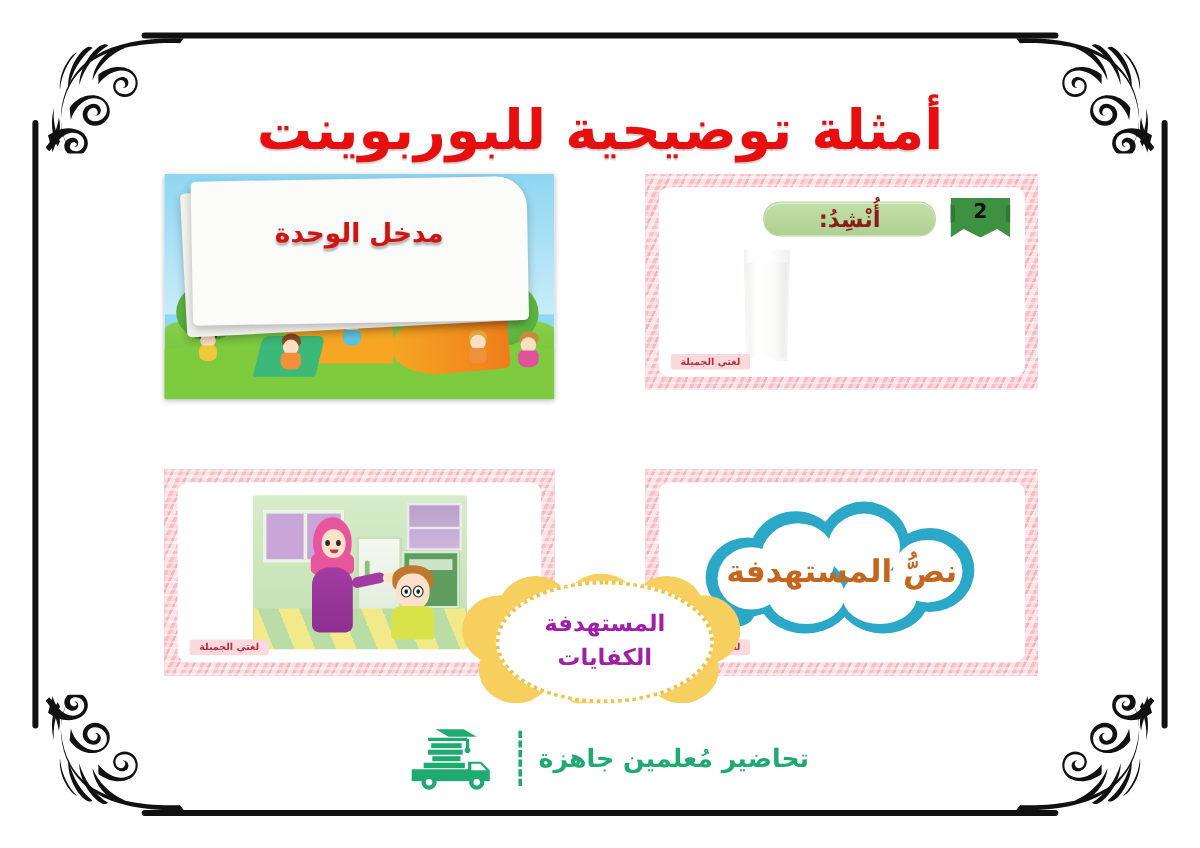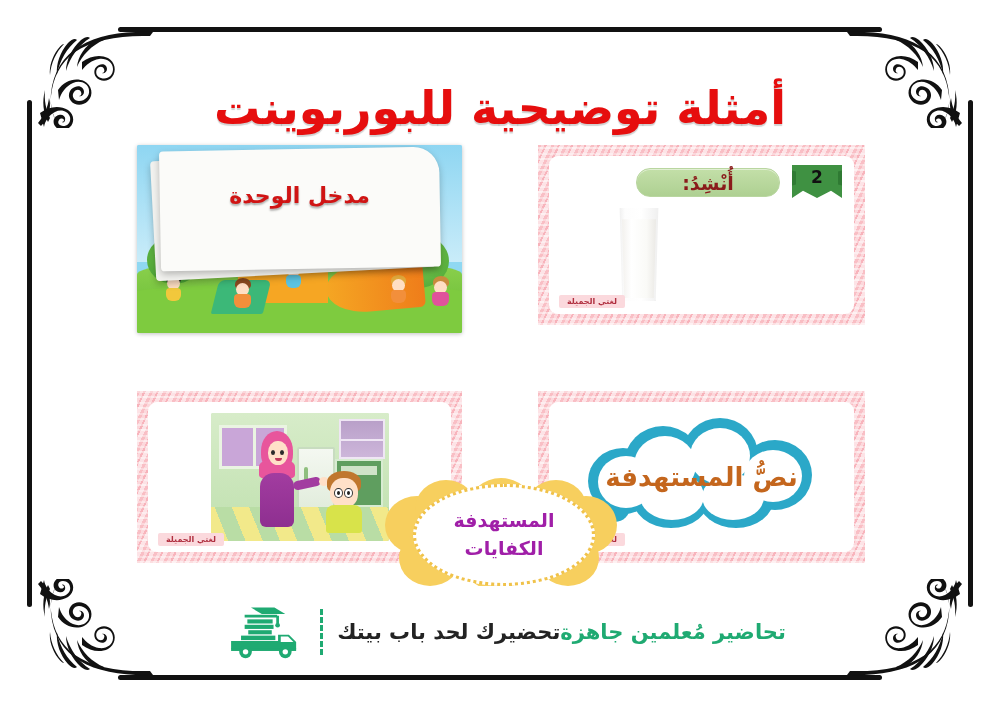--- a/index.html
+++ b/index.html
@@ -486,21 +486,20 @@
         <span>المستهدفة</span>
         <span>الكفايات</span>
       </div>
     </div>
 
   </div>
 
   <div id="footer">
     <div class="logo-text">
       <div class="logo-l1">تحاضير مُعلمين جاهزة</div>
-      <div class="logo-l2">تحضيرك لحد باب بيتك</div>
     </div>
     <div class="logo-div"></div>
     <div class="logo-truck">
       <svg viewBox="0 0 100 62" xmlns="http://www.w3.org/2000/svg">
         <g fill="#1faa72">
           <path d="M40 4 L66 4 L78 11 L52 11 Z"></path>
           <path d="M36 9 L50 9 L50 13 L36 13 Z" opacity="0"></path>
           <path d="M33 12 L69 12 L69 15 L33 15 Z"></path>
           <path d="M68 13 L71 13 L71 22 L68 22 Z"></path>
           <circle cx="69.5" cy="23.5" r="2.6"></circle>

